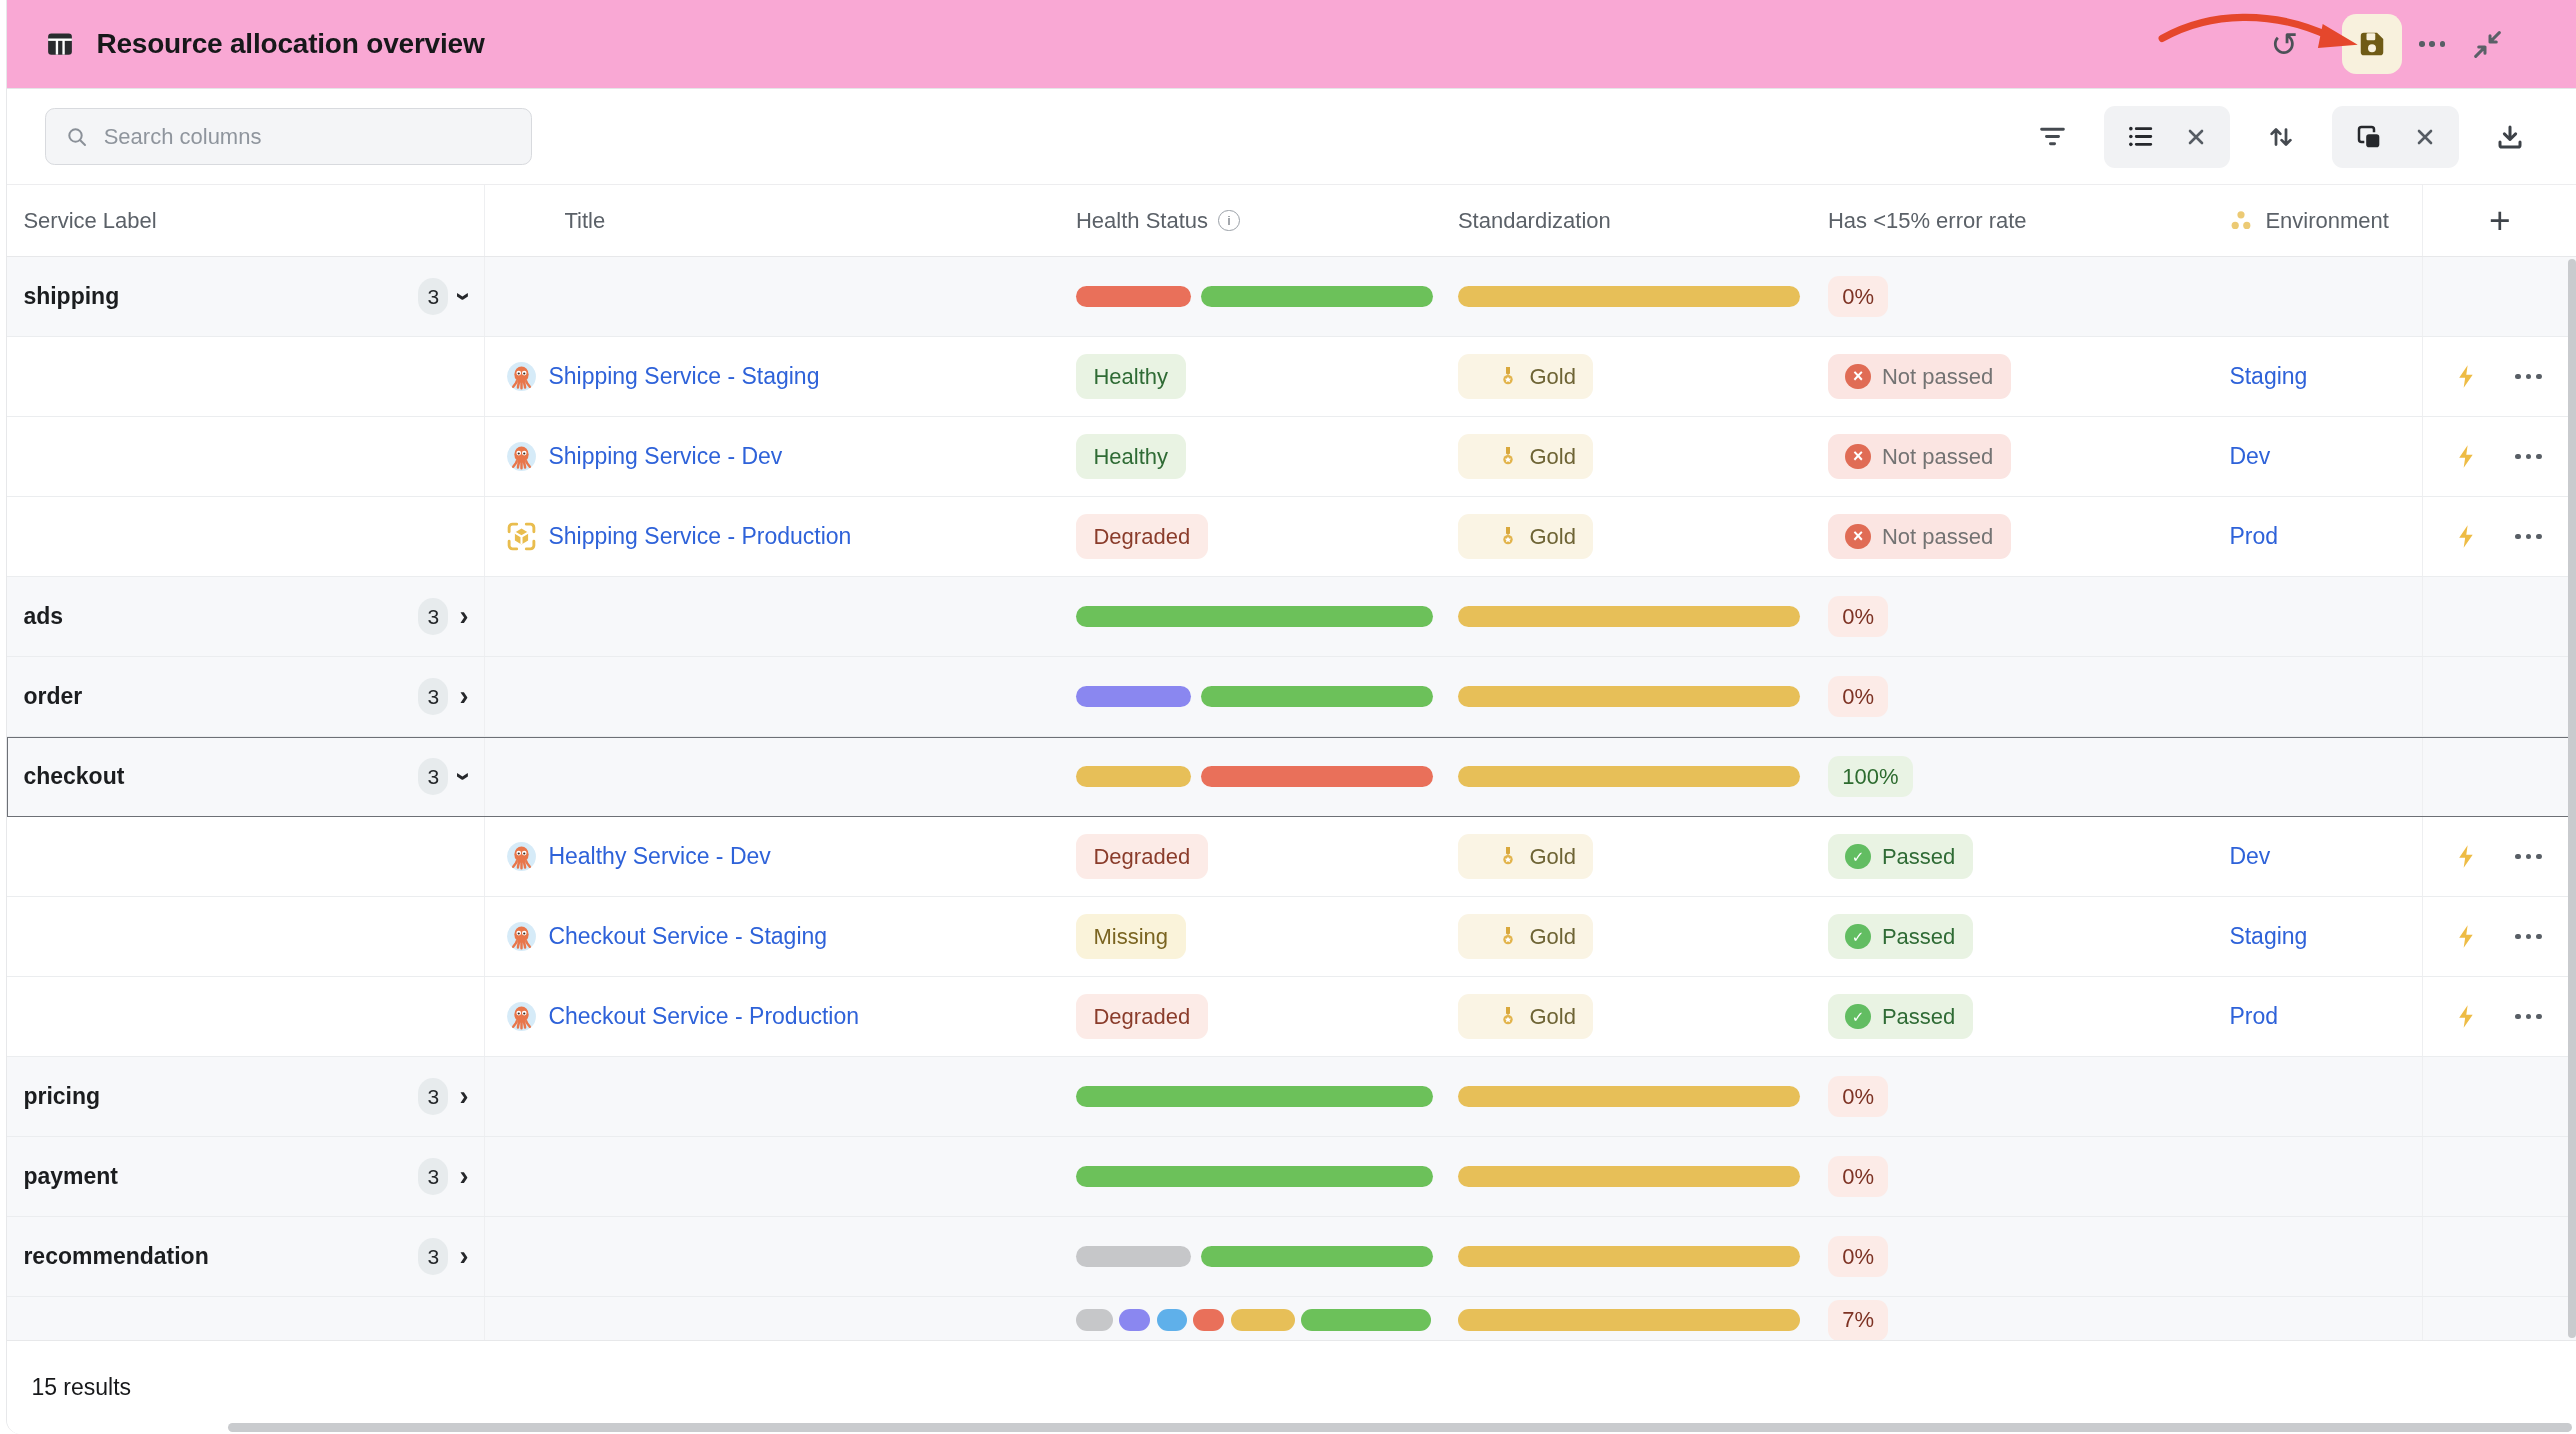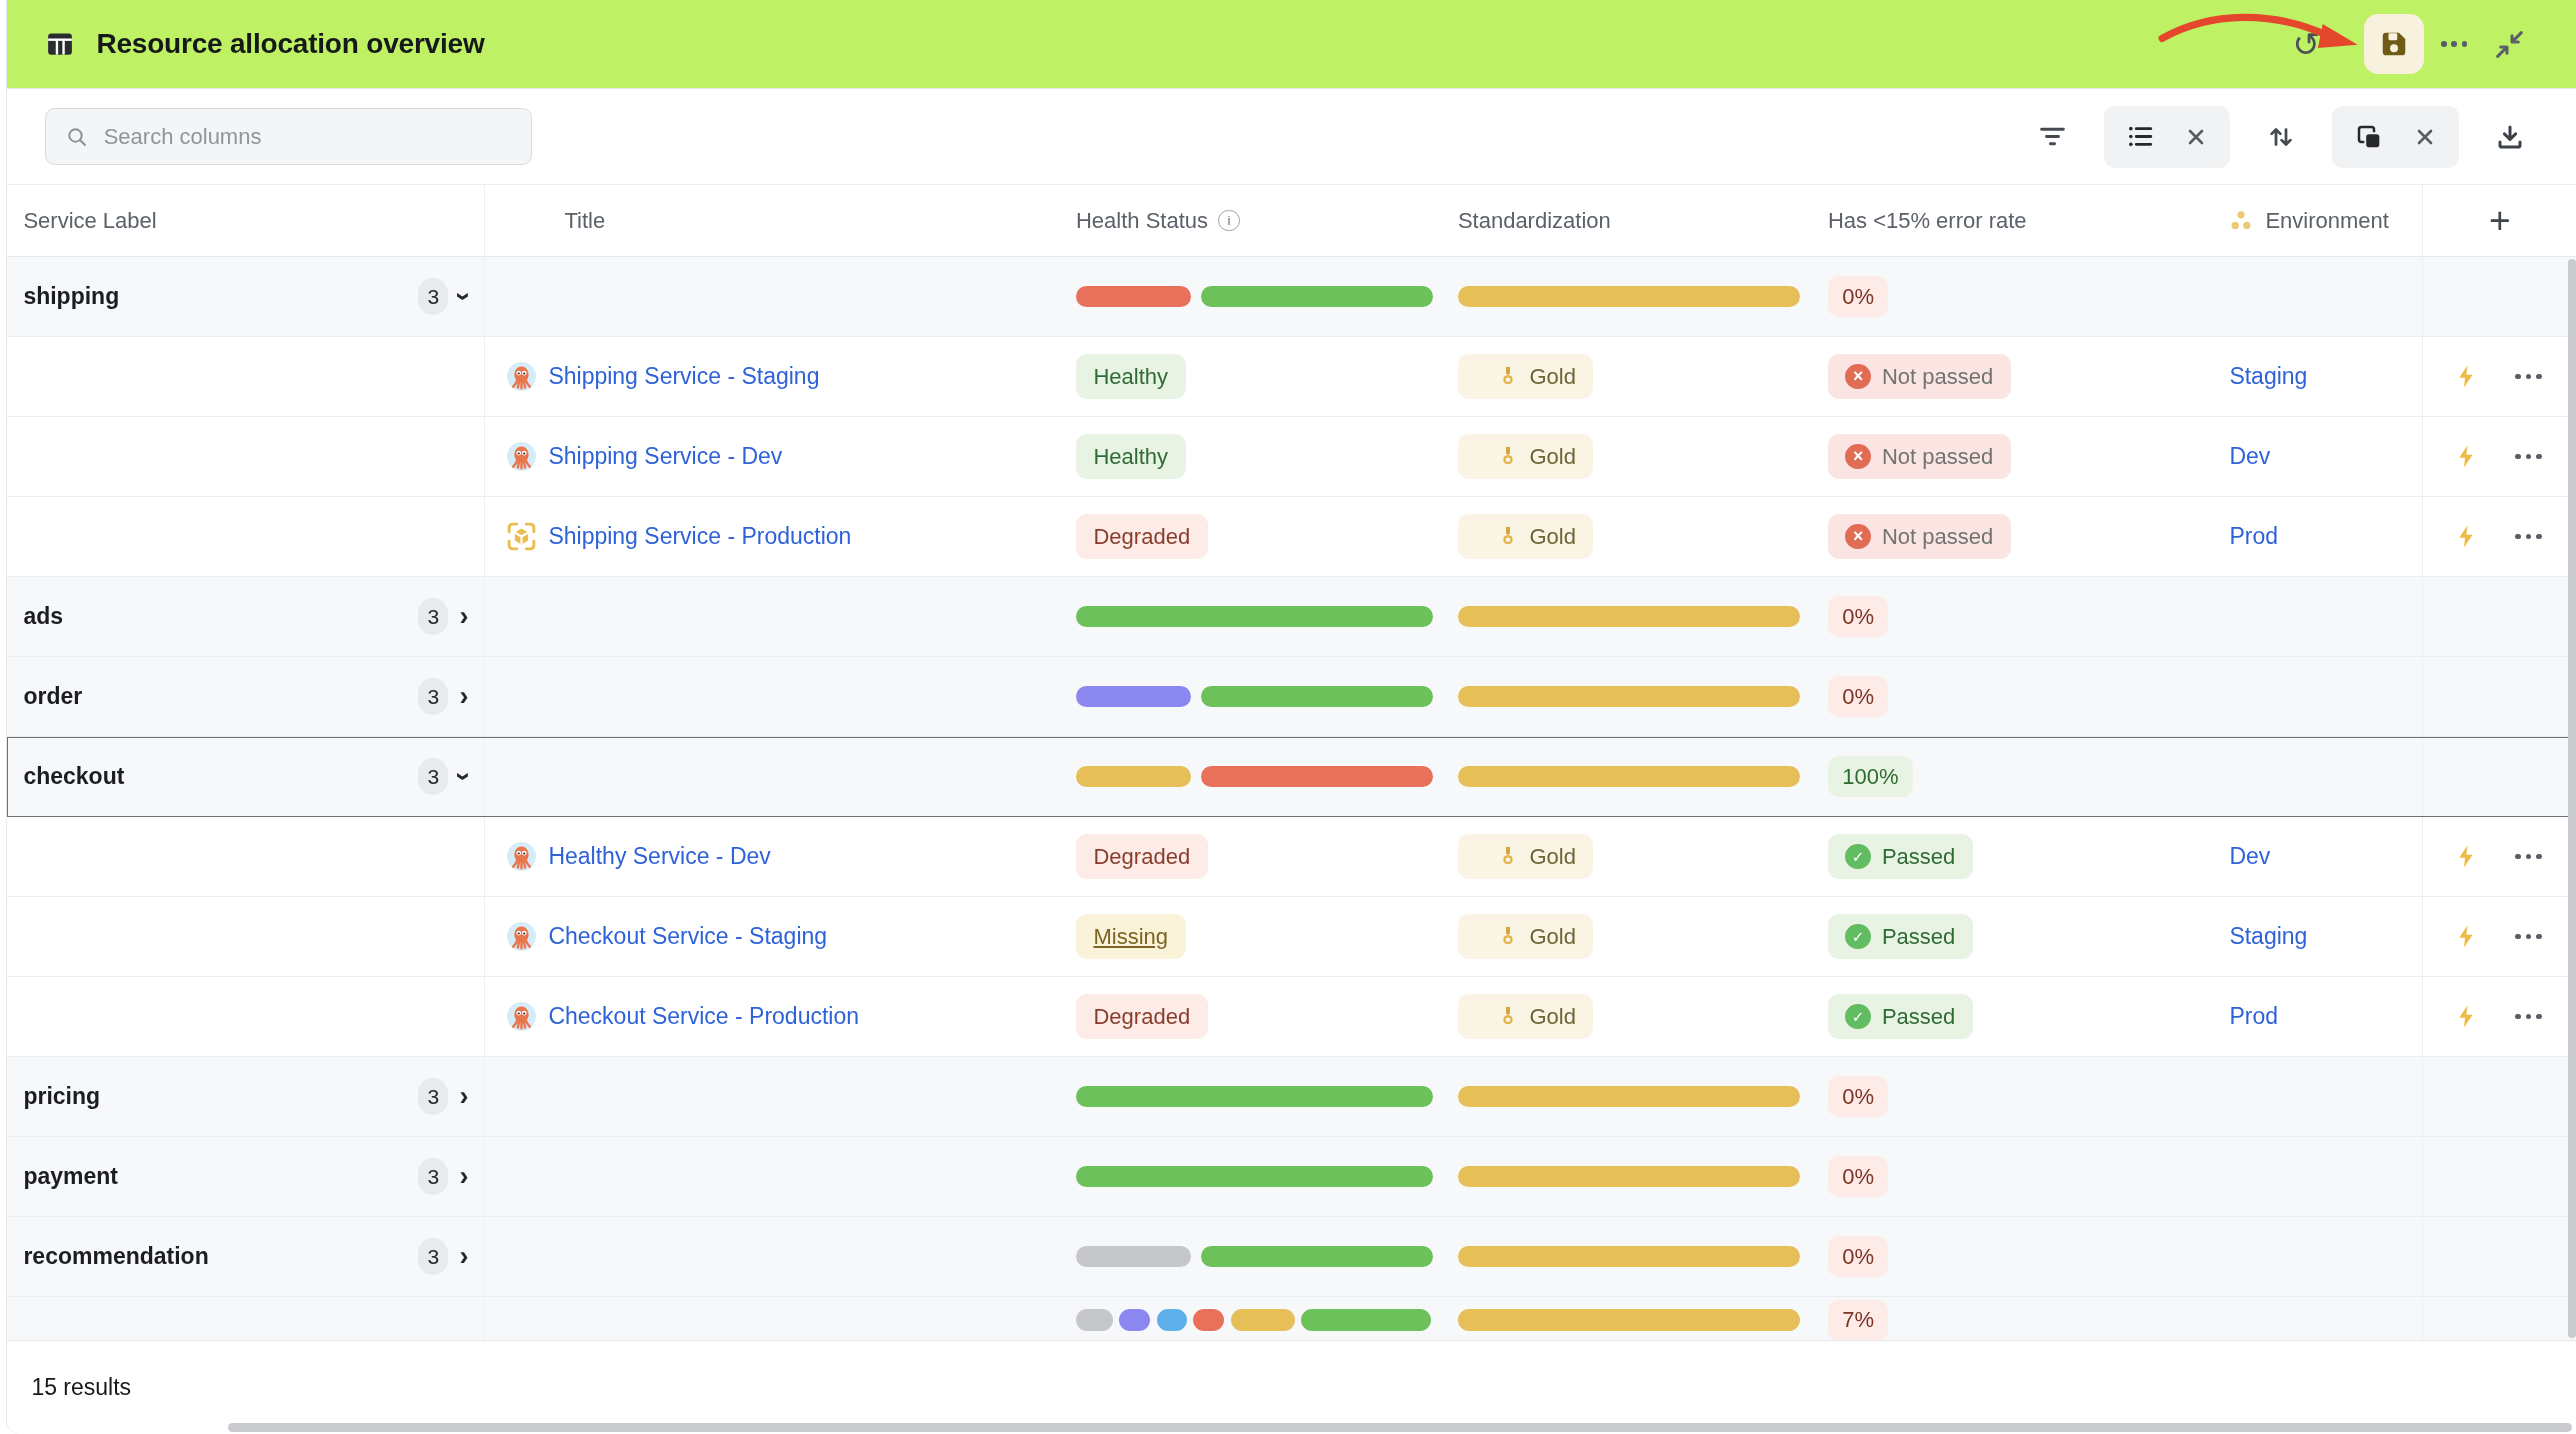--- a/index.html
+++ b/index.html
@@ -2,22 +2,22 @@
 <html style="font-size:12.7px"><head>
 <meta charset="utf-8">
 <style>
   * { box-sizing: border-box; margin: 0; padding: 0; }
   html,body { width:2576px; height:1434px; background:#ffffff; font-family:"Liberation Sans","DejaVu Sans",sans-serif; }
   .app { position:absolute; left:6.4px; top:0; width:2570px; height:1434px; background:#fff;
          border-left:0.8px solid #e7e8ea; border-radius:0 0 14.3px 14.3px; overflow:hidden;
          display:flex; flex-direction:column; }
 
   
-  .hdr { height:89px; flex:0 0 89px; display:flex; align-items:center; padding:0 41px 0 38px;
-         border-bottom:0.8px solid #e5e6e8; position:relative; background:#bef264; }
+  .hdr { height:89px; flex:0 0 89px; display:flex; align-items:center; padding:0 63px 0 38px;
+         border-bottom:0.8px solid #e5e6e8; position:relative; background:#f9a8d4; }
   .hdr-title { font-size:28px; font-weight:700; color:#17181a; margin-left:21px; letter-spacing:-0.2px; }
   .hdr-spacer { flex:1; }
   .icon-btn { display:flex; align-items:center; justify-content:center; width:51px; height:51px;
               border-radius:12.7px; cursor:pointer; background:transparent; border:none; }
   .save-btn { width:60px; height:60px; background:#f8f1dd; border-radius:14.3px; }
   .annotation { position:absolute; right:207px; top:4.8px; pointer-events:none; z-index:10; }
 
   
   .toolbar { height:96px; flex:0 0 96px; display:flex; align-items:center; padding:0 41px 0 38px;
              border-bottom:0.8px solid #ededef; background:#fff; }
@@ -60,21 +60,21 @@
   .chev { display:inline-block; font-size:27px; color:#26282b; margin:0 16px 0 11px; line-height:1; font-weight:600; }
   .chev.down { transform:rotate(90deg); }
 
   .row .c2 { padding-left:20px; gap:10px; }
   .svc-icon { display:inline-flex; width:33px; height:33px; }
   .link { font-size:23px; color:#2e62d9; font-weight:500; text-decoration:none; cursor:pointer; }
 
   .badge { display:inline-flex; align-items:center; height:45px; padding:0 17.5px; border-radius:11px; font-size:22px; }
   .tone-green { background:#e9f3e3; color:#2f6b35; }
   .tone-red { background:#fcebe7; color:#8a3c2b; }
-  .tone-yellow { background:#faf3da; color:#7a6421;text-decoration:underline; }
+  .tone-yellow { background:#faf3da; color:#7a6421; }
   .gold-badge { background:#faf4e4; color:#6e6435; gap:9.6px;padding-left:38px; }
   .check-badge { gap:11px; }
   .tone-fail { background:#fbe5e2; color:#737373; }
   .tone-pass { background:#e9f3e3; color:#2f6b35; }
   .check-dot { width:25.5px; height:25.5px; border-radius:50%; display:inline-flex; align-items:center; justify-content:center;
                color:#fff; font-size:17.5px; font-weight:700; }
   .tone-fail .check-dot { background:#e06c55; }
   .tone-pass .check-dot { background:#62bd62; }
   .tone-fail .check-dot::before { content:"×"; }
   .tone-pass .check-dot::before { content:"✓"; font-size:15px; }

